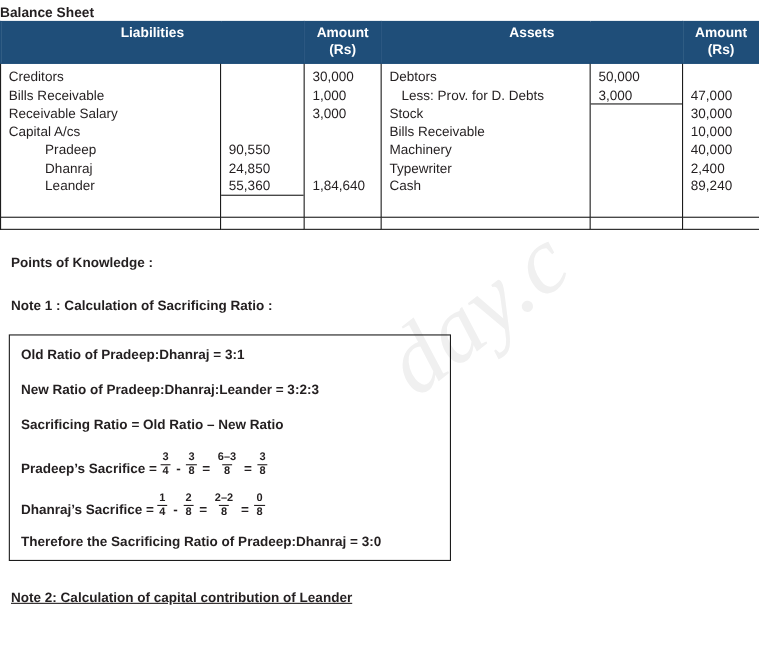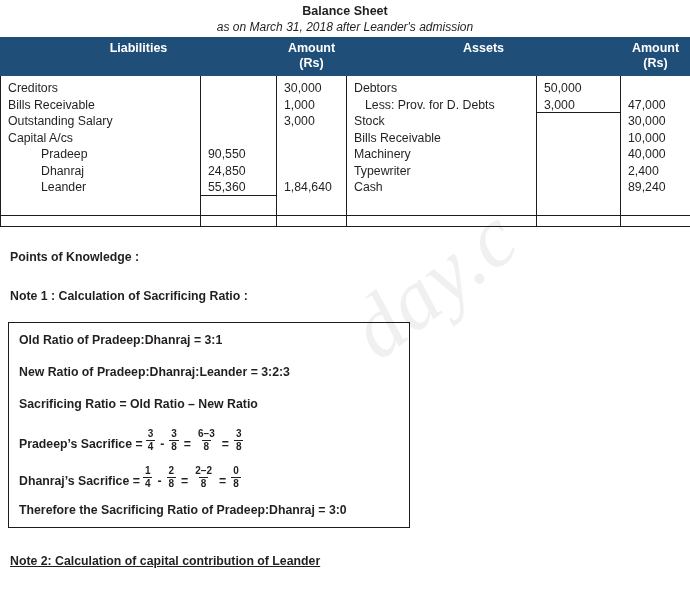--- a/index.html
+++ b/index.html
@@ -33,21 +33,20 @@
     white-space: nowrap;
     pointer-events: none;
     z-index: 0;
     letter-spacing: 1px;
   }
 
   .page { position: relative; z-index: 2; }
 
   
   .doc-title {
-    text-align: center;
     font-size: 12.5px;
     font-weight: bold;
     line-height: 16px;
     padding-top: 3px;
   }
   .doc-subtitle {
     text-align: center;
     font-size: 12px;
     font-style: italic;
     line-height: 16px;
@@ -173,21 +172,20 @@
   }
 </style>
 </head>
 <body>
 
 <div class="watermark">day.c</div>
 
 <div class="page">
 
   <div class="doc-title">Balance Sheet</div>
-  <div class="doc-subtitle">as on March 31, 2018 after Leander's admission</div>
 
   <table class="bs">
     <colgroup>
       <col class="c-part">
         <col class="c-sub">
         <col class="c-amt">
       <col class="c-part2">
         <col class="c-sub2">
         <col class="c-amt2">
     </colgroup>
@@ -205,21 +203,21 @@
         </th>
       </tr>
     </thead>
     <tbody>
       <tr>
 
         <td class="cell">
           <div class="lines">
             <div class="ln">Creditors</div>
             <div class="ln">Bills Receivable</div>
-            <div class="ln">Outstanding Salary</div>
+            <div class="ln">Receivable Salary</div>
             <div class="ln">Capital A/cs</div>
             <div class="ln indent">Pradeep</div>
             <div class="ln indent">Dhanraj</div>
             <div class="ln indent">Leander</div>
             <div class="ln blank">&nbsp;</div>
           </div>
         </td>
 
         <td class="cell num">
           <div class="lines">

